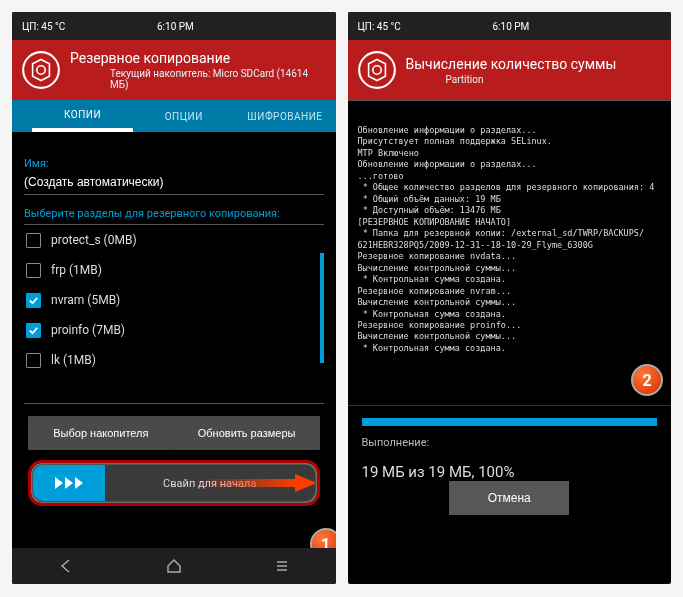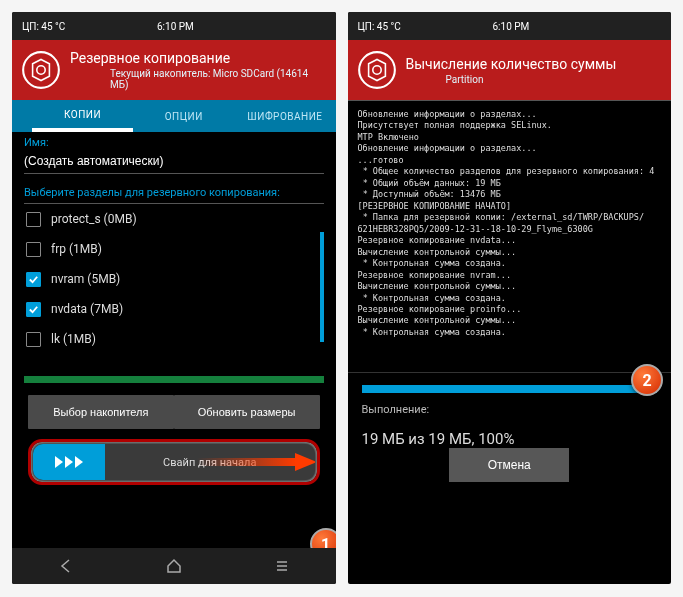--- a/index.html
+++ b/index.html
@@ -6,46 +6,46 @@
   body { background: #f5f5f5; font-family: Roboto, Arial, sans-serif; font-size: 11px; display: flex; gap: 12px; padding: 12px; }
   .phone { width: 324px; height: 572px; background: #000; position: relative; overflow: hidden; border-radius: 2px; }
   .statusbar { height: 28px; background: #212121; color: #fff; display: flex; justify-content: space-between; align-items: center; padding: 0 10px; font-size: 10px; }
   .header { background: #b91c1c; color: #fff; height: 60px; display: flex; align-items: center; padding: 0 8px; gap: 8px; }
   .twrp-logo { width: 42px; height: 42px; flex-shrink: 0; }
   .header-text h1 { font-size: 14px; font-weight: 400; margin-bottom: 2px; }
   .header-text p { font-size: 10px; color: #e0f4fc; margin-left: 40px; }
   .tabs { background: #007aa6; height: 32px; display: flex; }
   .tab { flex: 1; display: flex; align-items: center; justify-content: center; color: #bde6f5; font-size: 10px; letter-spacing: 0.5px; cursor: pointer; }
   .tab.active { color: #fff; border-bottom: 4px solid #fff; margin-left: 20px; }
-  .content { padding: 4px 12px; color: #fff; }
+  .content { padding: 25px 12px; color: #fff; }
   .name-label { color: #009ed9; font-size: 11px; margin-bottom: 2px; }
   .name-input { width: 100%; background: transparent; border: none; border-bottom: 1px solid #555; color: #fff; font-size: 12px; padding: 3px 0 5px; outline: none; }
   .section-label { color: #009ed9; font-size: 11px; margin: 12px 0 4px; }
-  .part-list { border-top: 1px solid #555; border-bottom: 7px solid #15803d; height: 180px; overflow: hidden; position: relative; }
+  .part-list { border-top: 1px solid #555; border-bottom: 1px solid #15803d; height: 180px; overflow: hidden; position: relative; }
   .part-row { display: flex; align-items: center; height: 30px; padding: 0 2px; }
   .cb { width: 15px; height: 15px; border: 1.5px solid #888; border-radius: 1px; margin-right: 10px; display: flex; align-items: center; justify-content: center; }
   .cb.checked { background: #009ed9; border-color: #009ed9; color: #fff; }
   .cb.checked svg { display: block; }
   .cb svg { display: none; width: 11px; height: 11px; }
   .part-label { color: #ddd; font-size: 12px; }
   .scroll-ind { position: absolute; right: 0; top: 28px; width: 4px; height: 110px; background: #009ed9; }
   .buttons-row { display: flex; gap: 0; margin-top: 12px; padding: 0 4px; }
   .btn { flex: 1; height: 34px; background: #4a4a4a; color: #fff; border: none; font-size: 11px; border-radius: 1px; cursor: pointer; }
   .swipe-wrap { margin: 10px 4px 0; border: 3px solid #b00000; border-radius: 14px; padding: 2px; position: relative; box-shadow: 0 0 6px #fff inset; }
   .swipe { height: 36px; background: #3a3a3a; border-radius: 10px; display: flex; align-items: center; position: relative; overflow: hidden; }
   .swipe-handle { width: 72px; height: 100%; background: #009ed9; border-radius: 8px 0 0 8px; display: flex; align-items: center; justify-content: center; gap: 2px; }
   .swipe-handle span { width: 0; height: 0; border-top: 6px solid transparent; border-bottom: 6px solid transparent; border-left: 8px solid #fff; }
   .swipe-text { flex: 1; text-align: center; color: #ddd; font-size: 11px; }
   .arrow-callout { position: absolute; right: -2px; top: 50%; transform: translateY(-50%); width: 120px; height: 18px; pointer-events: none; }
   .badge { position: absolute; width: 32px; height: 32px; border-radius: 50%; background: radial-gradient(circle at 35% 30%, #ff7a3a, #d42a00); color: #fff; display: flex; align-items: center; justify-content: center; font-size: 16px; font-weight: bold; border: 2px solid #aaa; box-shadow: 0 2px 4px rgba(0,0,0,.5); }
   .badge1 { right: -6px; bottom: 24px; }
   .badge2 { right: 8px; top: 352px; }
   .navbar { position: absolute; bottom: 0; left: 0; right: 0; height: 36px; background: #1f1f1f; display: flex; align-items: center; justify-content: space-around; color: #888; }
   .navbar div { width: 40px; display: flex; justify-content: center; cursor: pointer; }
-  .log { padding: 8px 10px; color: #ddd; font-family: monospace; font-size: 8.5px; line-height: 1.35; white-space: pre-wrap; height: 272px; border-bottom: 1px solid #333; overflow: hidden; }
+  .log { padding: 24px 10px; color: #ddd; font-family: monospace; font-size: 8.5px; line-height: 1.35; white-space: pre-wrap; height: 305px; border-bottom: 1px solid #333; overflow: hidden; }
   .progress-wrap { padding: 12px 14px 0; }
   .progress-bar { height: 8px; background: #009ed9; width: 100%; margin-bottom: 10px; }
   .exec-label { color: #bbb; font-size: 11px; margin-bottom: 14px; }
   .exec-val { color: #ddd; font-size: 15px; }
   .cancel-btn { display: block; margin: 0 auto; width: 120px; height: 34px; background: #575757; color: #fff; border: none; font-size: 12px; cursor: pointer; }
   .divider { height: 1px; background: #555; }
 </style>
 </head>
 <body>
 
@@ -91,21 +91,21 @@
             </svg>
           </span>
           <span class="part-label">nvram (5MB)</span>
         </div>
       <div class="part-row">
           <span class="cb checked">
             <svg viewBox="0 0 12 12">
               <path d="M2 6 L5 9 L10 3" stroke="#fff" stroke-width="2" fill="none"></path>
             </svg>
           </span>
-          <span class="part-label">nvdata (7MB)</span>
+          <span class="part-label">proinfo (7MB)</span>
         </div>
       <div class="part-row">
           <span class="cb"></span>
           <span class="part-label">lk (1MB)</span>
         </div>
 
       <div class="scroll-ind"></div>
     </div>
     <div class="buttons-row">
       <button class="btn">Выбор накопителя</button>

